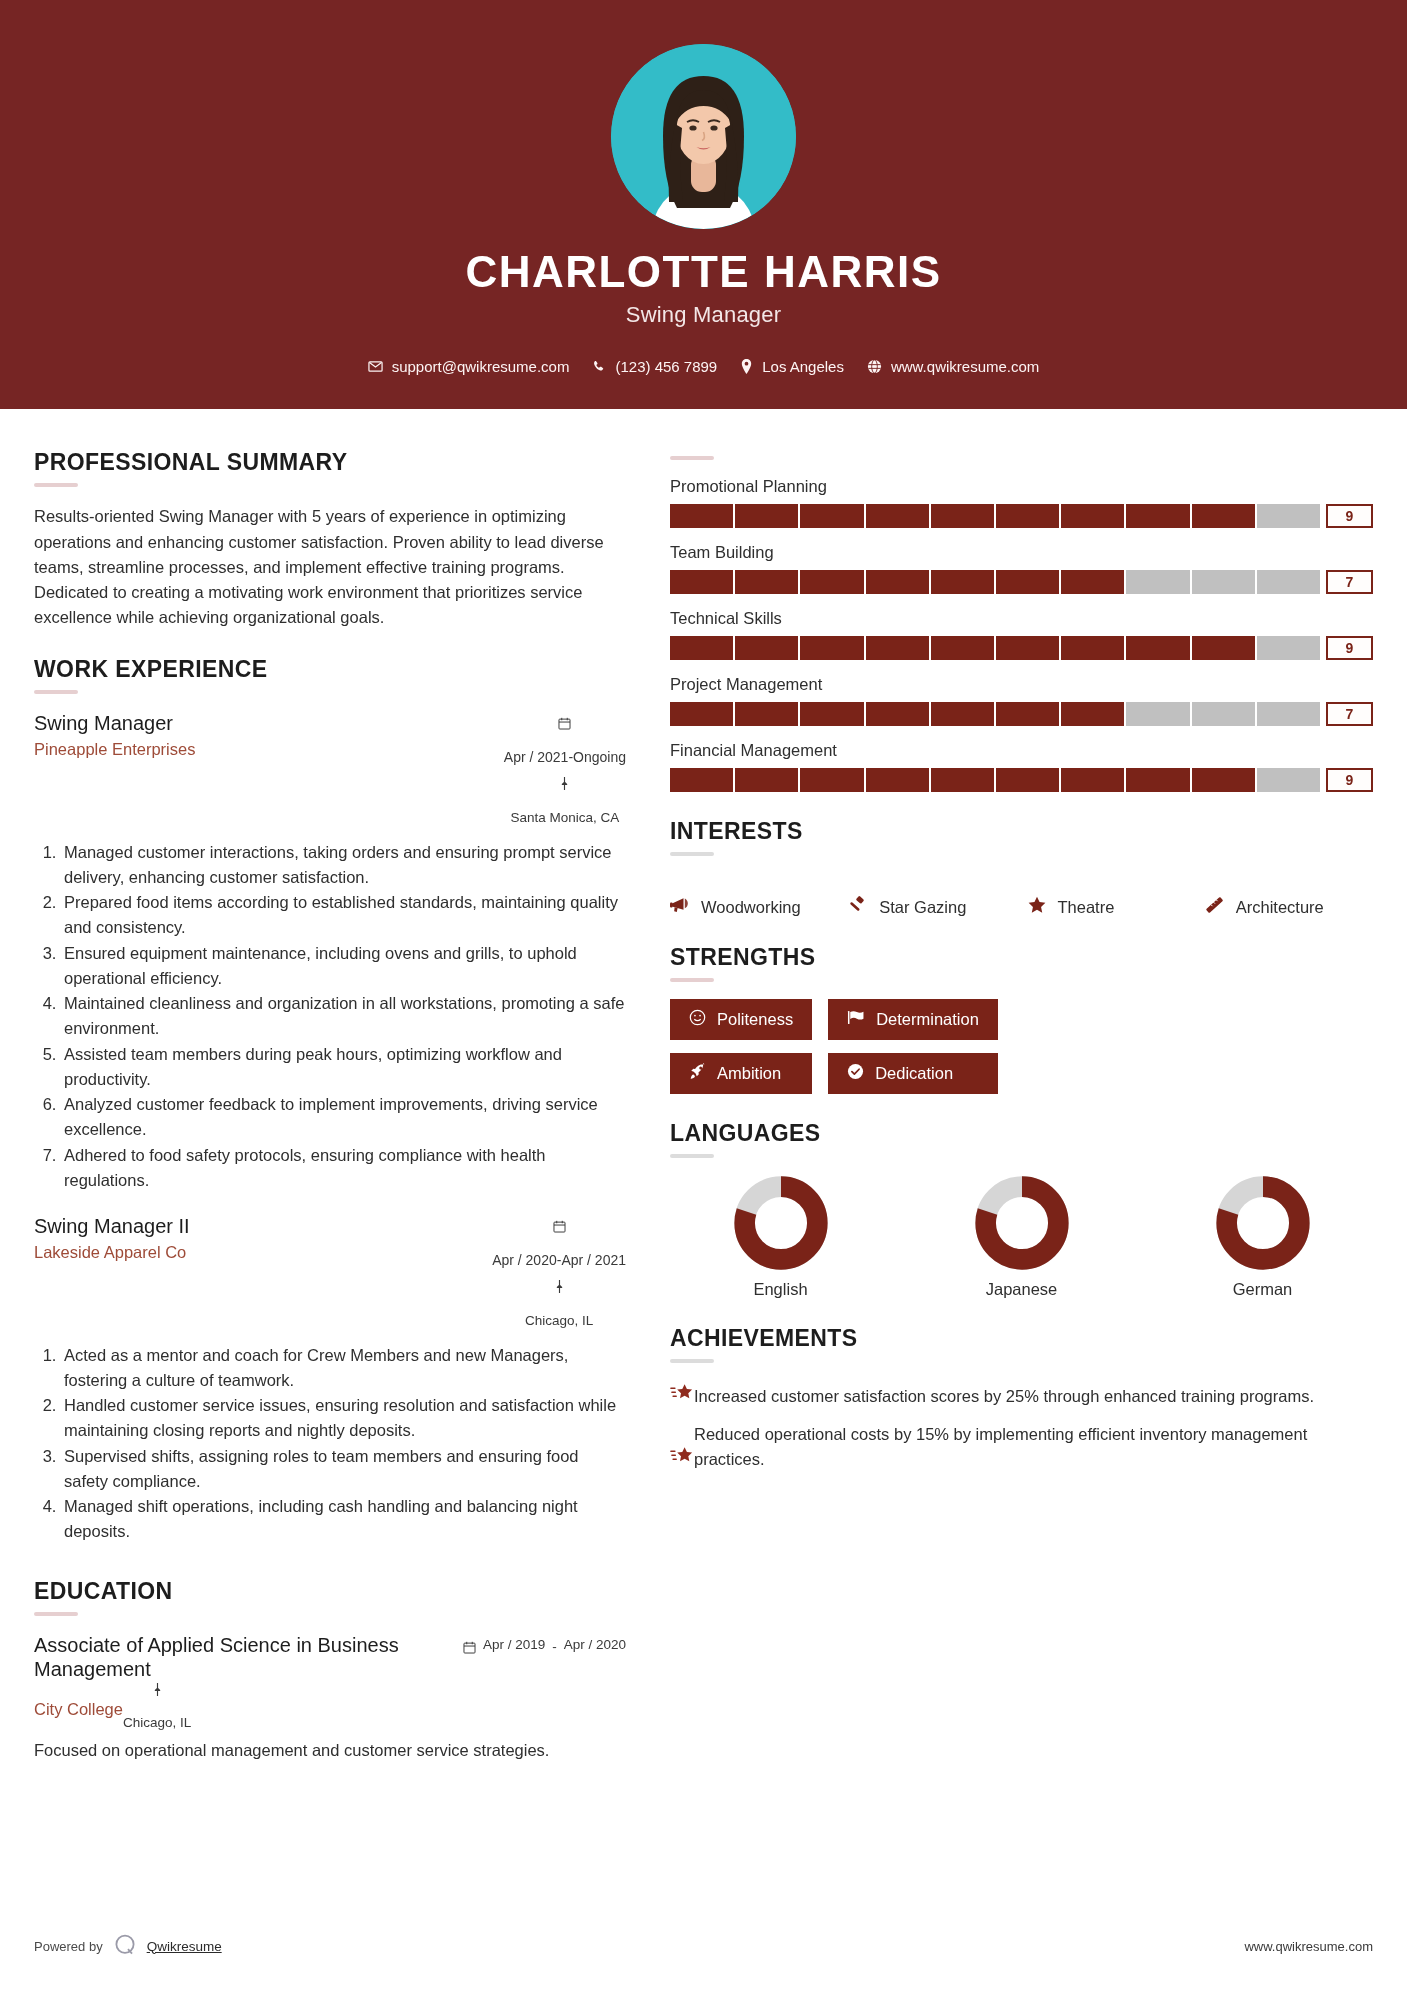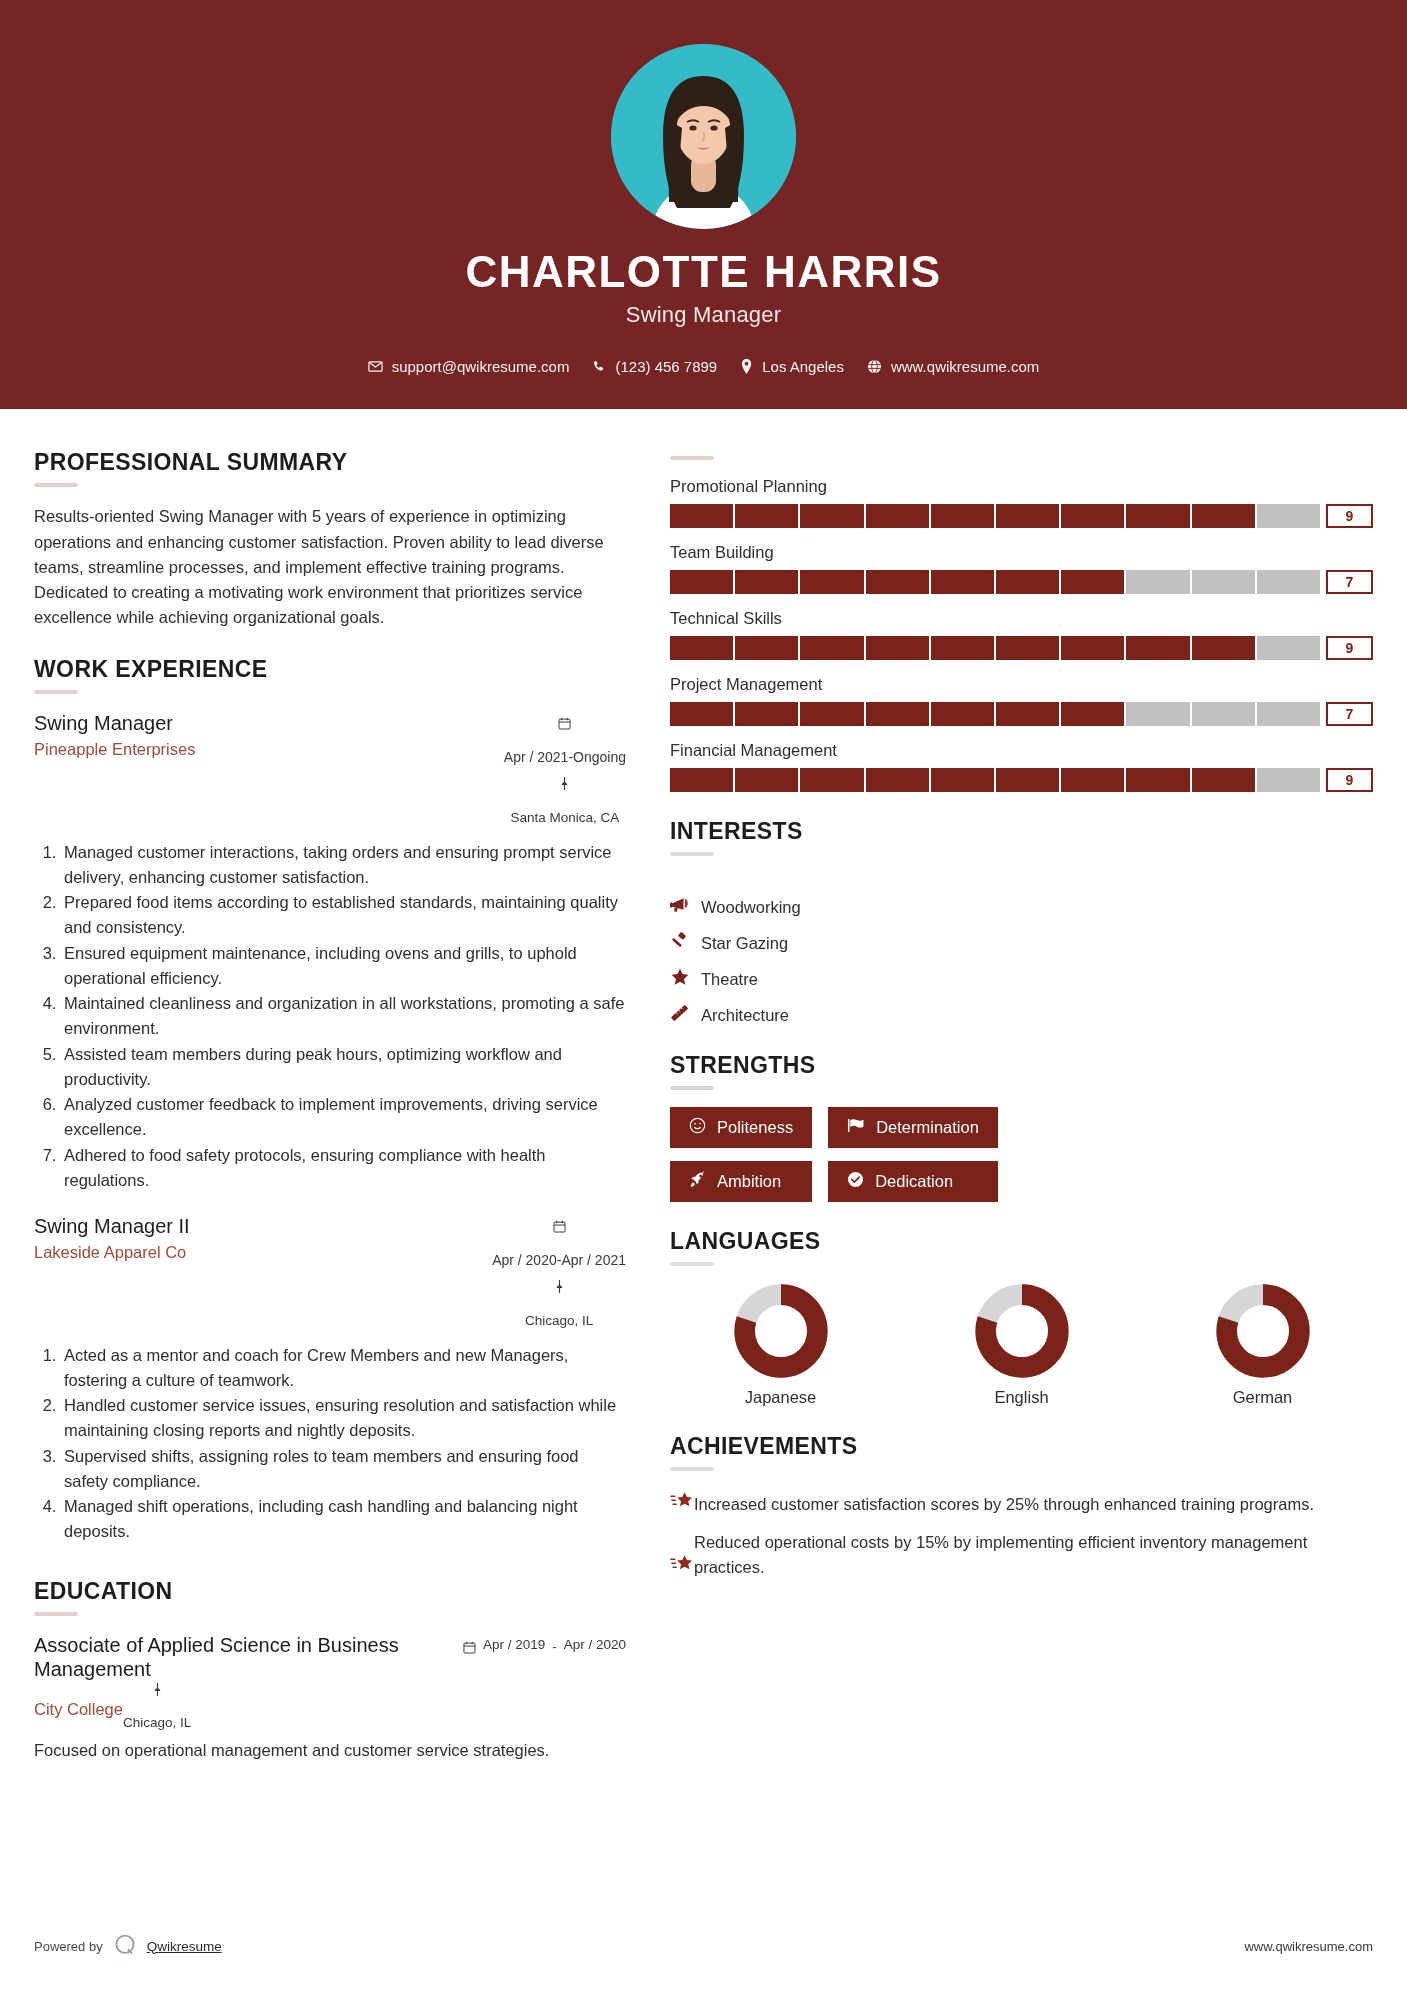--- a/index.html
+++ b/index.html
@@ -166,21 +166,21 @@
     color:#7a2318;
     font-size:14px;
     font-weight:bold;
     display:flex; align-items:center; justify-content:center;
     margin-left:6px;
   }
 
   
   .interests-grid {
     display:grid;
-    grid-template-columns:1fr;
+    grid-template-columns:1fr 1fr 1fr 1fr;
     row-gap:14px;
     column-gap:10px;
     margin-top:40px;
   }
   .interest-item {
     display:flex; align-items:center; gap:11px;
     font-size:16.5px; color:#2f2f2f;
   }
   .interest-item svg { flex:0 0 auto; }
 
@@ -646,28 +646,28 @@
 
       <div class="sec-block">
         <div class="sec-title">LANGUAGES</div>
         <div class="sec-rule grey"></div>
         <div class="lang-row">
           <div class="lang-item">
             <svg width="96" height="96" viewBox="0 0 42 42">
               <circle cx="21" cy="21" r="15.9" fill="none" stroke="#d6d6d6" stroke-width="9"></circle>
               <circle class="donut-arc" cx="21" cy="21" r="15.9" fill="none" stroke="#7a2318" stroke-width="9" transform="rotate(-90 21 21)" stroke-dasharray="79.92211710732434 99.90264638415542"></circle>
             </svg>
-            <div class="lang-name">Japanese</div>
+            <div class="lang-name">English</div>
           </div>
           <div class="lang-item">
             <svg width="96" height="96" viewBox="0 0 42 42">
               <circle cx="21" cy="21" r="15.9" fill="none" stroke="#d6d6d6" stroke-width="9"></circle>
               <circle class="donut-arc" cx="21" cy="21" r="15.9" fill="none" stroke="#7a2318" stroke-width="9" transform="rotate(-90 21 21)" stroke-dasharray="79.92211710732434 99.90264638415542"></circle>
             </svg>
-            <div class="lang-name">English</div>
+            <div class="lang-name">Japanese</div>
           </div>
           <div class="lang-item">
             <svg width="96" height="96" viewBox="0 0 42 42">
               <circle cx="21" cy="21" r="15.9" fill="none" stroke="#d6d6d6" stroke-width="9"></circle>
               <circle class="donut-arc" cx="21" cy="21" r="15.9" fill="none" stroke="#7a2318" stroke-width="9" transform="rotate(-90 21 21)" stroke-dasharray="79.92211710732434 99.90264638415542"></circle>
             </svg>
             <div class="lang-name">German</div>
           </div>
         </div>
       </div>

